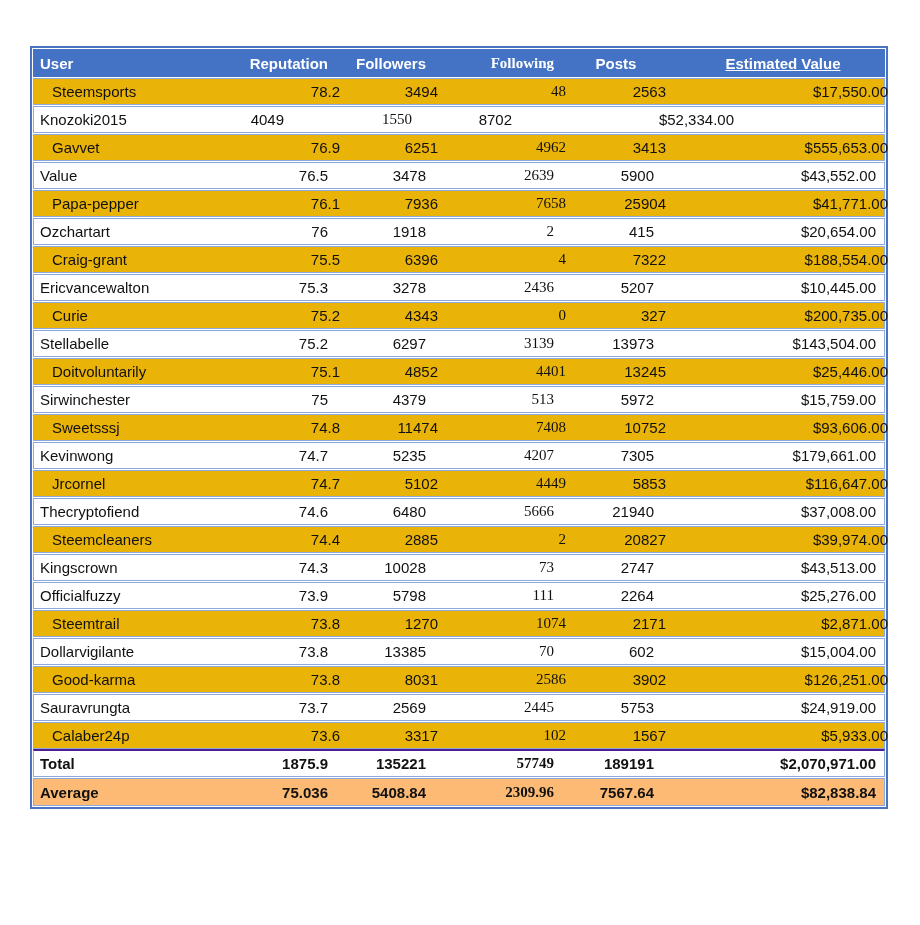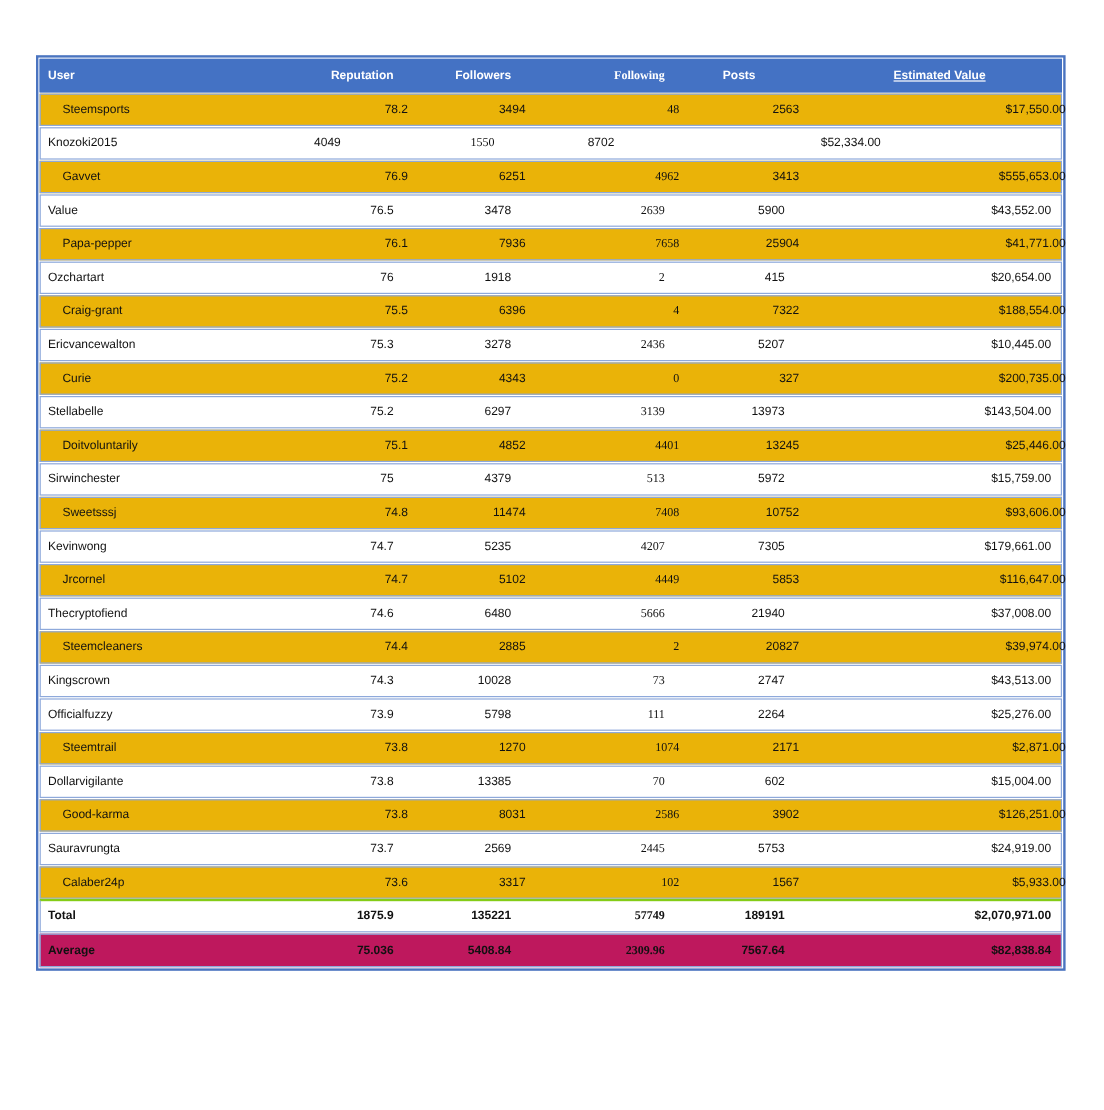--- a/index.html
+++ b/index.html
@@ -21,41 +21,41 @@
     padding: 1px;
   }
   .row {
     display: flex;
     align-items: center;
     box-sizing: border-box;
     height: 27px;
     border: 1px solid #8EA9DB;
     margin-bottom: 1px;
     background: #ffffff;
-    font-size: 10px;
+    font-size: 15px;
     color: #111111;
     line-height: 25px;
   }
   .row:last-child { margin-bottom: 0; }
   .row.band { background: #eab308; padding-left: 12px; }
   .row.header-row {
     height: 28px;
     background: #4472C4;
     border-color: #4472C4;
     color: #ffffff;
     font-weight: bold;
   }
   .row.total-row {
     font-weight: bold;
-    border-top: 2px solid #84cc16;
+    border-top: 2px solid #4c1d95;
     height: 28px;
   }
   .row.average-row {
     font-weight: bold;
-    background: #be185d;
+    background: #fdba74;
     height: 28px;
   }
   .cell {
     box-sizing: border-box;
     overflow: hidden;
     white-space: nowrap;
   }
   .c-user      { flex: 0 0 158px; text-align: left;  padding-left: 6px; }
   .c-rep       { flex: 0 0 142px; text-align: right; padding-right: 6px; }
   .c-followers { flex: 0 0  98px; text-align: right; padding-right: 6px; }

